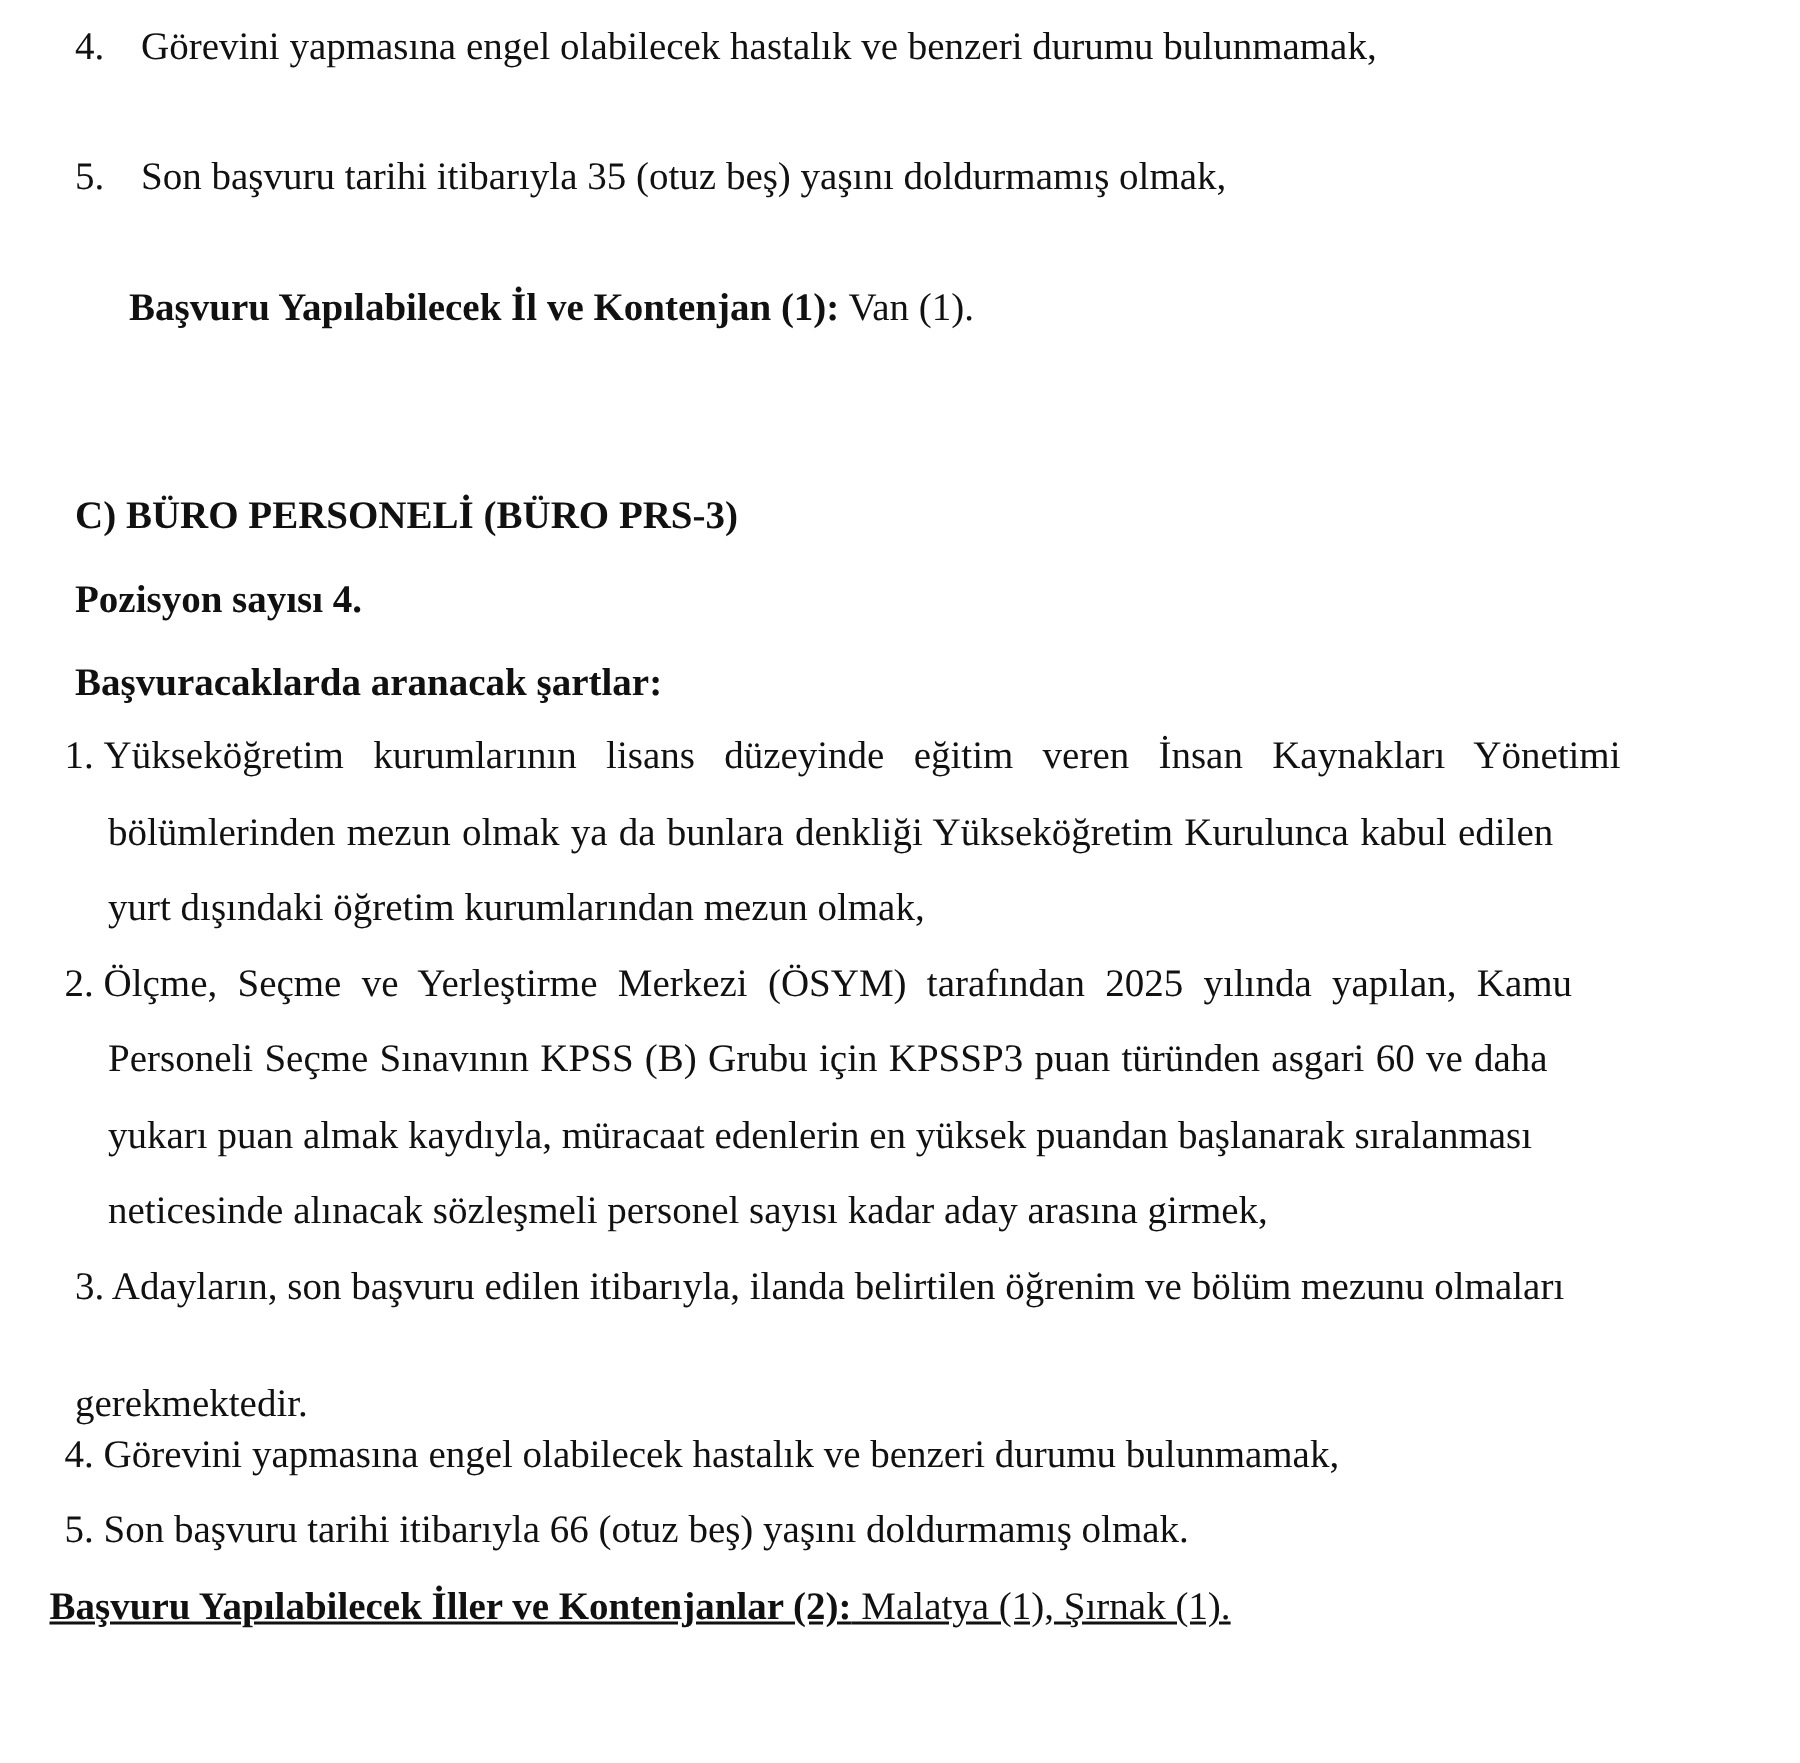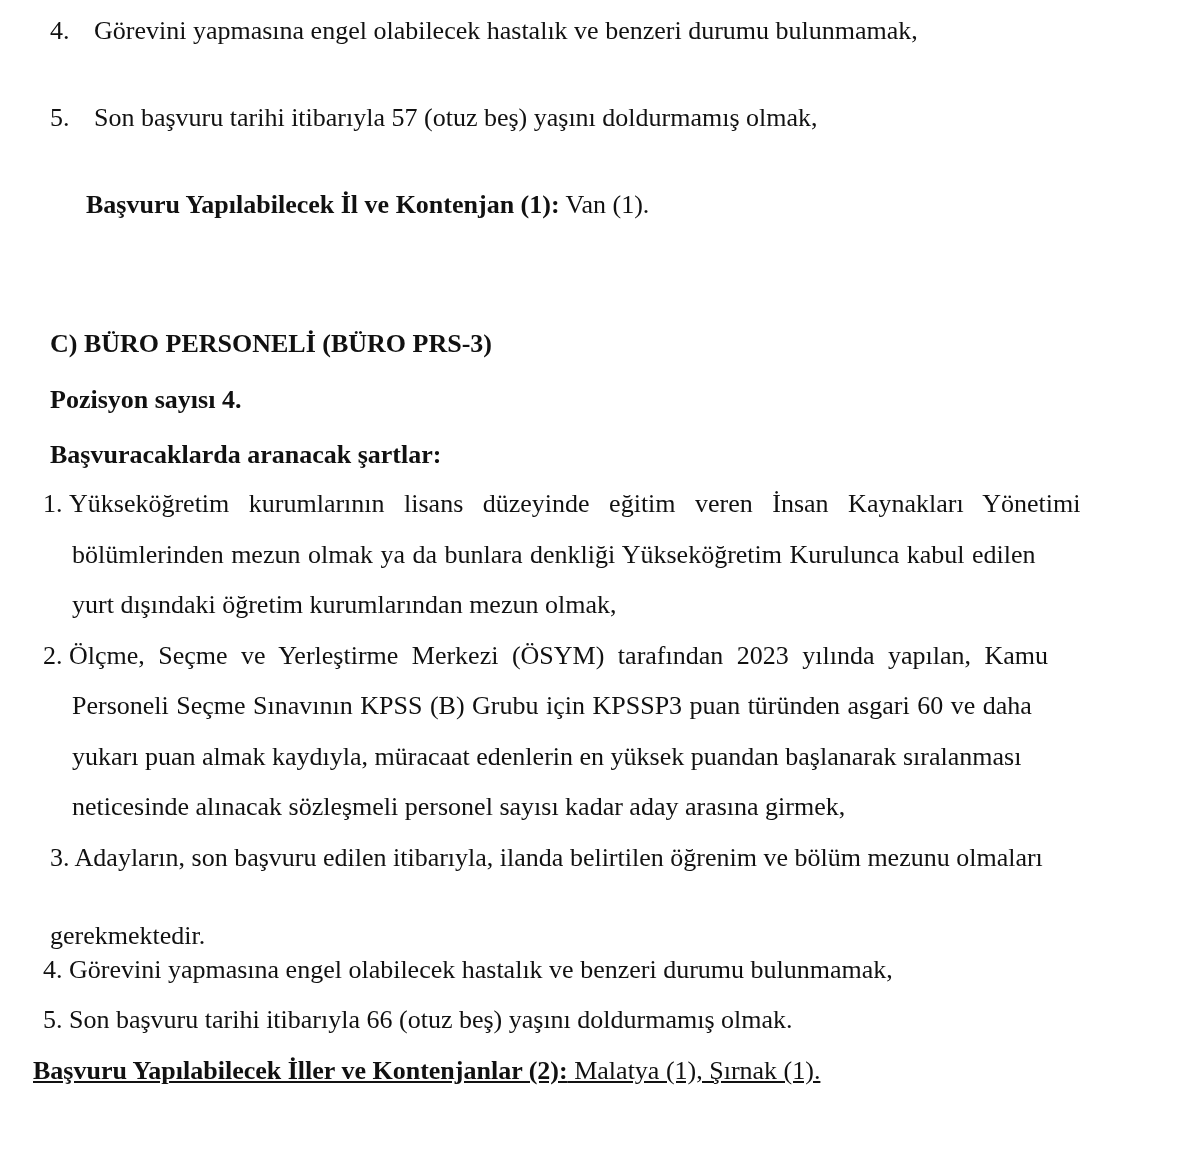--- a/index.html
+++ b/index.html
@@ -24,40 +24,40 @@
     .bold { font-weight: bold; }
     .num { display: inline-block; }
   </style>
 </head>
 <body>
 
 <div class="line" style="left:50px; top:18px;">
   <span class="num" style="width:44px;">4.</span><span>Görevini yapmasına engel olabilecek hastalık ve benzeri durumu bulunmamak,</span>
 </div>
 <div class="line" style="left:50px; top:105px;">
-  <span class="num" style="width:44px;">5.</span><span>Son başvuru tarihi itibarıyla 57 (otuz beş) yaşını doldurmamış olmak,</span>
+  <span class="num" style="width:44px;">5.</span><span>Son başvuru tarihi itibarıyla 35 (otuz beş) yaşını doldurmamış olmak,</span>
 </div>
 <div class="line" style="left:86px; top:192px;">
   <span class="bold">Başvuru Yapılabilecek İl ve Kontenjan (1):</span><span> Van (1).</span>
 </div>
 
 <div class="line bold" style="left:50px; top:331px;text-align:right;">C) BÜRO PERSONELİ (BÜRO PRS-3)</div>
 <div class="line bold" style="left:50px; top:387px;">Pozisyon sayısı 4.</div>
 <div class="line bold" style="left:50px; top:442px;">Başvuracaklarda aranacak şartlar:</div>
 
 <div class="line" style="left:43px; top:491px; width:1117px;">
   <span>1.</span>
   <span style="word-spacing:13px;">Yükseköğretim kurumlarının lisans düzeyinde eğitim veren İnsan Kaynakları Yönetimi</span>
 </div>
 <div class="line" style="left:72px; top:542px; word-spacing:1px;">bölümlerinden mezun olmak ya da bunlara denkliği Yükseköğretim Kurulunca kabul edilen</div>
 <div class="line" style="left:72px; top:592px;">yurt dışındaki öğretim kurumlarından mezun olmak,</div>
 
 <div class="line" style="left:43px; top:643px;">
   <span>2.</span>
-  <span style="word-spacing:7px;">Ölçme, Seçme ve Yerleştirme Merkezi (ÖSYM) tarafından 2023 yılında yapılan, Kamu</span>
+  <span style="word-spacing:7px;">Ölçme, Seçme ve Yerleştirme Merkezi (ÖSYM) tarafından 2025 yılında yapılan, Kamu</span>
 </div>
 <div class="line" style="left:72px; top:693px; word-spacing:1px;">Personeli Seçme Sınavının KPSS (B) Grubu için KPSSP3 puan türünden asgari 60 ve daha</div>
 <div class="line" style="left:72px; top:744px;">yukarı puan almak kaydıyla, müracaat edenlerin en yüksek puandan başlanarak sıralanması</div>
 <div class="line" style="left:72px; top:794px;">neticesinde alınacak sözleşmeli personel sayısı kadar aday arasına girmek,</div>
 
 <div class="line" style="left:50px; top:845px;">
   <span>3.</span>
   <span>Adayların, son başvuru edilen itibarıyla, ilanda belirtilen öğrenim ve bölüm mezunu olmaları</span>
 </div>
 <div class="line" style="left:50px; top:895px;margin-top:28px;">gerekmektedir.</div>

